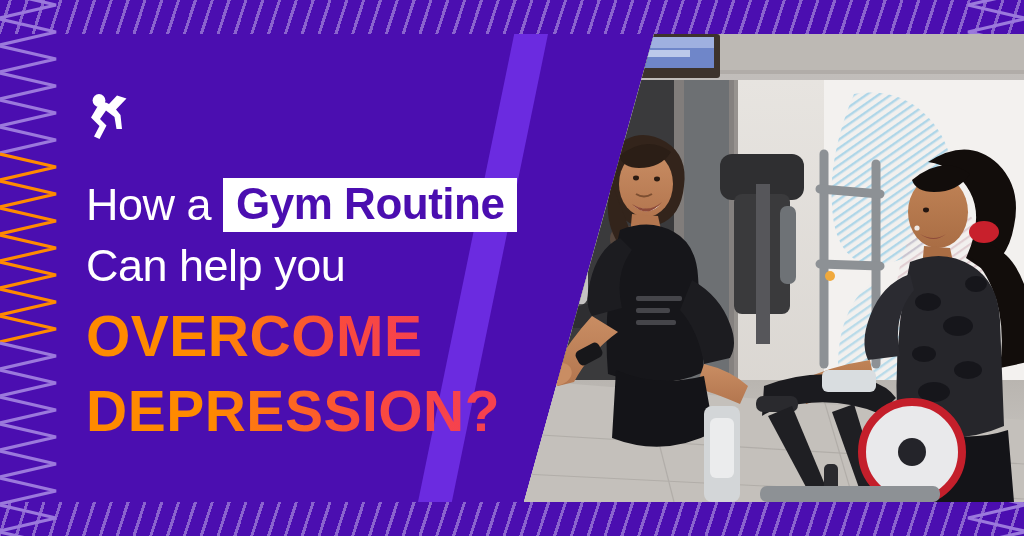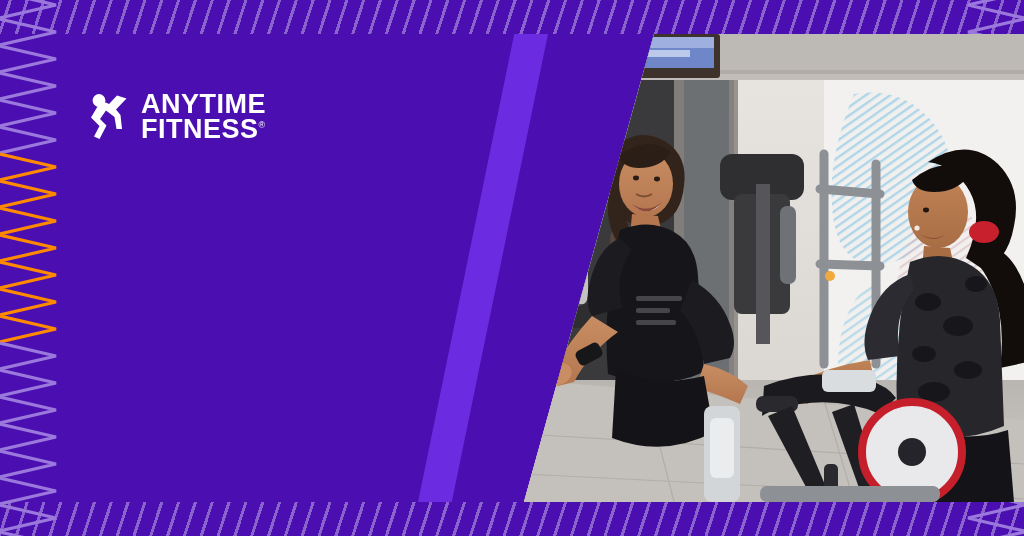--- a/index.html
+++ b/index.html
@@ -465,22 +465,27 @@
         <rect x="186" y="384" width="24" height="60" rx="6" fill="#ebeced"></rect>
       </svg>
     </div>
   </div>
 
   <div id="logo">
     <svg id="logo-mark" viewBox="0 0 46 50">
       <circle cx="13" cy="8.5" r="6.4" fill="#fff"></circle>
       <path d="M31 3.5 L40.5 6.5 L30 17.5 L34.5 23 L36 37 L30.5 37 L28.5 25 L20 18.5 L14 27 L20.5 33.5 L13.5 47 L8 44.5 L13.5 34 L5 25.5 L13 12 Q18 8.5 23 12 L31 3.5z" fill="#fff"></path>
     </svg>
-    <div id="logo-word">
-      <span class="lw l1">ANYTIME</span>
-      <span class="lw l2"><span>FITNESS</span><span class="reg">®</span></span>
+  </div>
+
+  <div id="headline">
+    <div class="line1">
+      <span class="hl-plain">How a </span>
+      <span class="hl-box">Gym Routine</span>
     </div>
+    <div class="line2">Can help you</div>
+    <div class="big l1">OVERCOME</div>
+    <div class="big l2">DEPRESSION?</div>
   </div>
 
-
   <div class="stripe-band bottom"></div>
 
 </div>
 
 </body></html>

